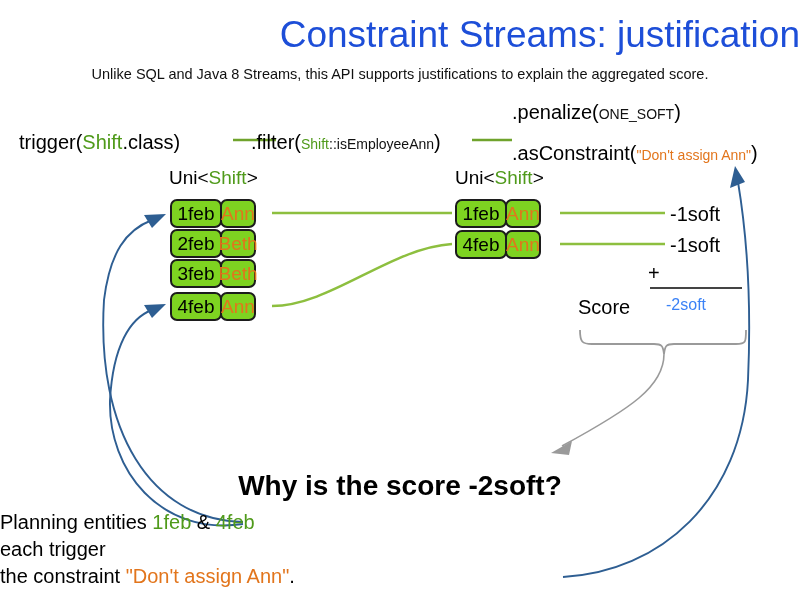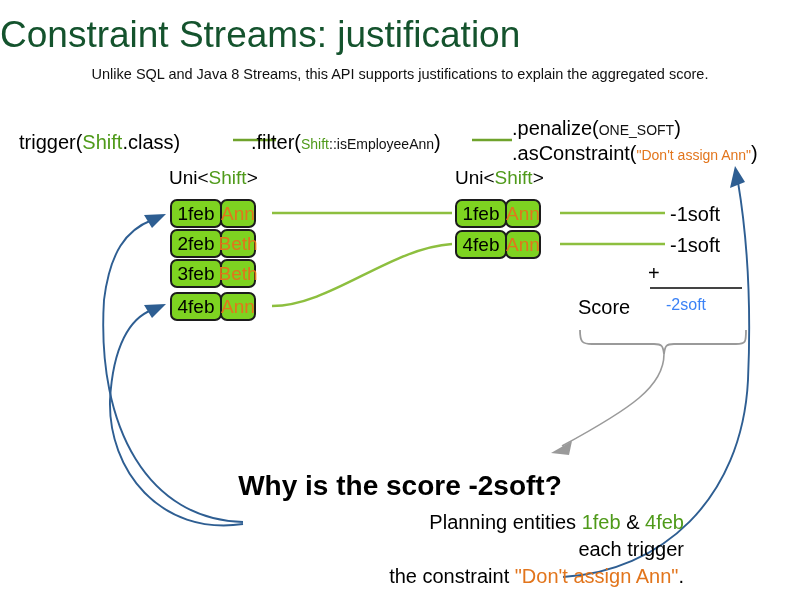--- a/index.html
+++ b/index.html
@@ -31,45 +31,45 @@
     width: 800px;
     height: 600px;
   }
 
   
   .title {
     position: absolute;
     left: 0;
     top: 14px;
     width: 800px;
-    text-align: left;
+    text-align: right;
     font-size: 37px;
     letter-spacing: 0px;
-    color: #14532d;
+    color: #1d4ed8;
   }
   .subtitle {
     position: absolute;
     left: 0;
     top: 66px;
     width: 800px;
     text-align: center;
     font-size: 14.5px;
     color: #111;
   }
 
   
   .codeline {
     position: absolute;
     font-size: 20px;
     white-space: nowrap;
     color: #000;
   }
   .c-foreach { left: 19px;  top: 131px; }
   .c-filter  { left: 251px; top: 131px; }
-  .c-pen     { left: 512px; top: 117px; }
+  .c-pen     { left: 512px; top: 101px; }
   .c-asc     { left: 512px; top: 142px; }
 
   .green-ident { color: #4f9a1a; }
   .orange-str  { color: #e2751c; }
   .small-ident { font-size: 14px; color: #111; }
   .small-green { font-size: 14px; color: #4f9a1a; }
   .small-str   { font-size: 14px; color: #e2751c; }
 
   
   .uni-cap {
@@ -142,21 +142,21 @@
     width: 800px;
     text-align: center;
     font-size: 28px;
     font-weight: bold;
     color: #000;
   }
   .explain {
     position: absolute;
     left: 0;
     width: 684px;
-    text-align: right;
+    text-align: left;
     font-size: 20px;
     color: #000;
   }
   .ex1 { top: 511px; }
   .ex2 { top: 538px; }
   .ex3 { top: 565px; }
 </style>
 </head>
 <body>
 

